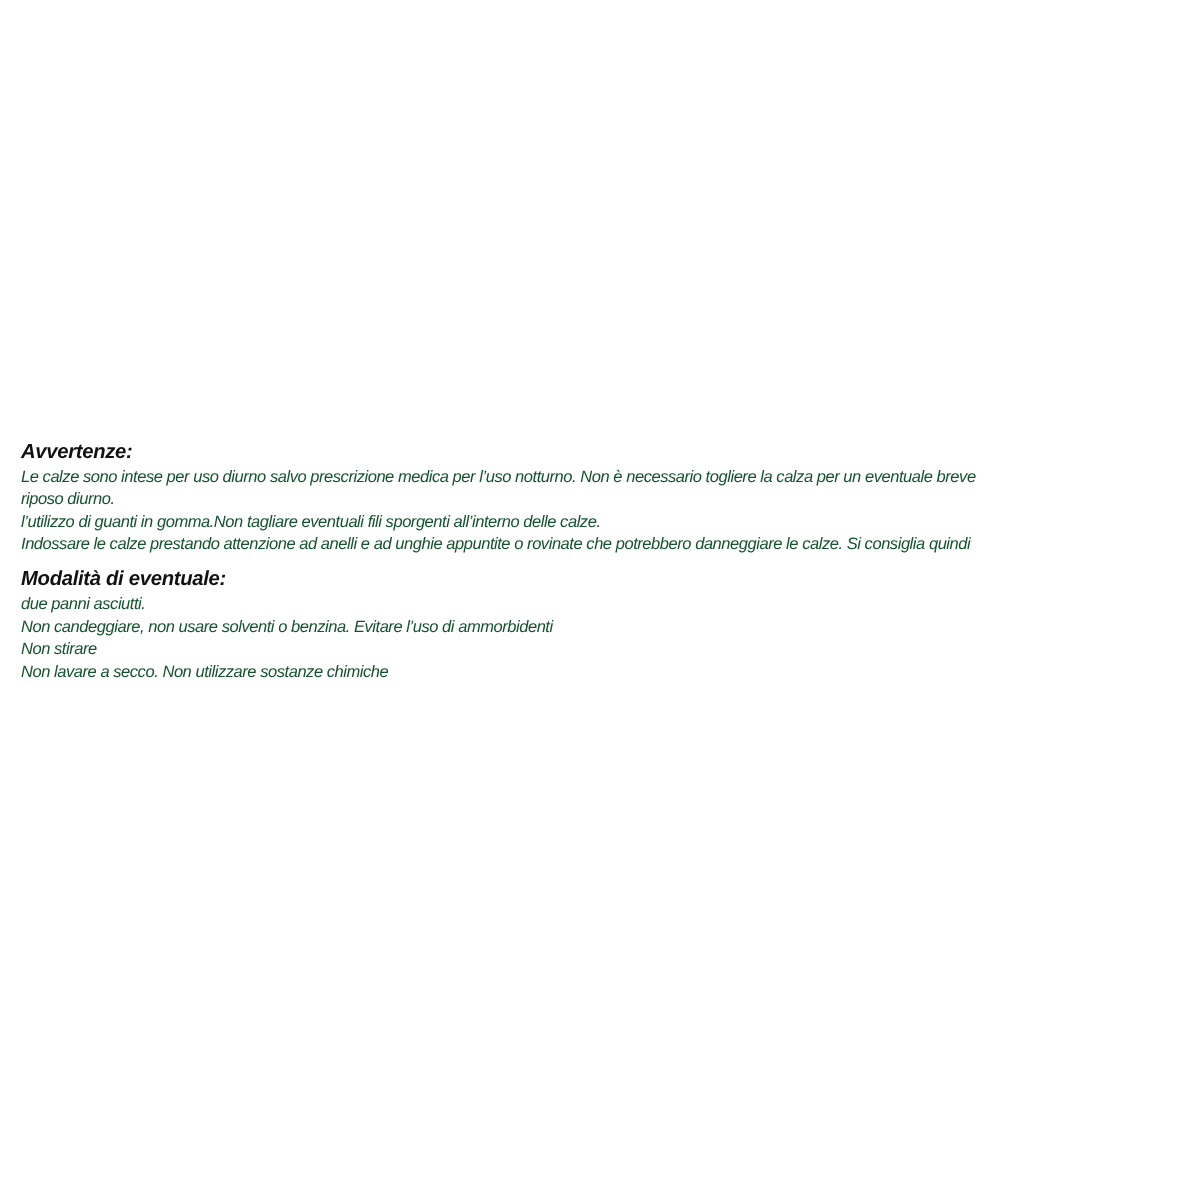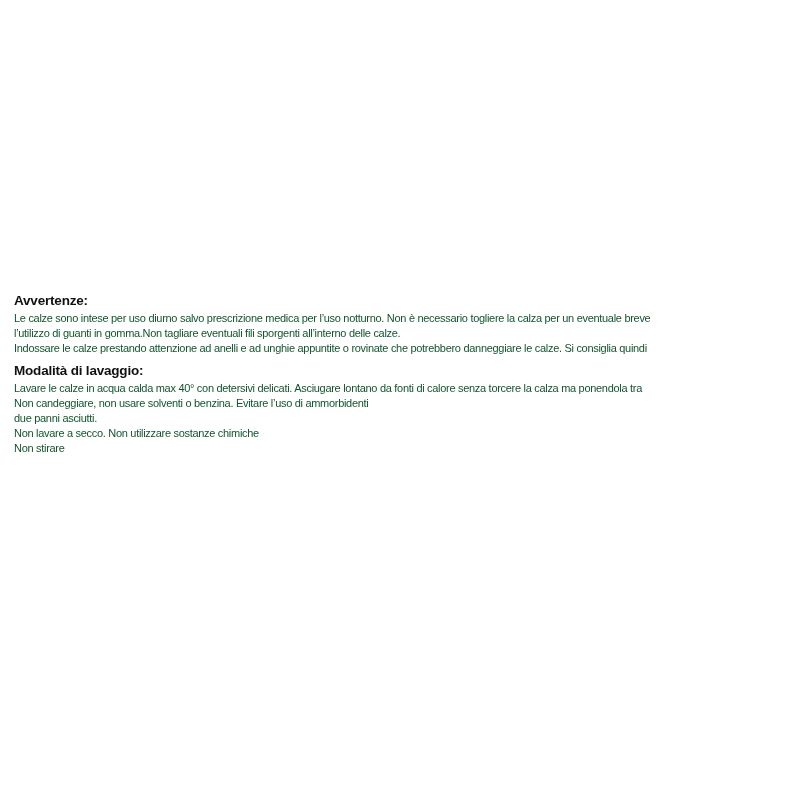--- a/index.html
+++ b/index.html
@@ -11,20 +11,21 @@
     width: 800px;
     height: 800px;
     overflow: hidden;
     font-family: "Liberation Sans", sans-serif;
     -webkit-font-smoothing: antialiased;
   }
   .doc {
     box-sizing: border-box;
     width: 716px;
     padding: 292px 0 0 14px;
+    font-style: italic;
   }
   .section-heading {
     margin: 6px 0 2px 0;
     font-size: 13.5px;
     line-height: 17px;
     font-weight: 700;
     color: #111111;
     letter-spacing: -0.2px;
   }
   .doc section:first-child .section-heading {
@@ -39,29 +40,29 @@
   }
 </style>
 </head>
 <body>
 
 <div class="doc">
 
   <section>
     <h3 class="section-heading">Avvertenze:</h3>
     <div class="body-line">Le calze sono intese per uso diurno salvo prescrizione medica per l’uso notturno. Non è necessario togliere la calza per un eventuale breve</div>
+    <div class="body-line">riposo diurno.</div>
   </section>
 
   <section>
     <div class="body-line">l’utilizzo di guanti in gomma.Non tagliare eventuali fili sporgenti all’interno delle calze.</div>
     <div class="body-line">Indossare le calze prestando attenzione ad anelli e ad unghie appuntite o rovinate che potrebbero danneggiare le calze. Si consiglia quindi</div>
   </section>
 
   <section>
-    <h3 class="section-heading">Modalità di lavaggio:</h3>
-    <div class="body-line">Lavare le calze in acqua calda max 40° con detersivi delicati. Asciugare lontano da fonti di calore senza torcere la calza ma ponendola tra</div>
+    <h3 class="section-heading">Modalità di eventuale:</h3>
+    <div class="body-line">due panni asciutti.</div>
     <div class="body-line">Non candeggiare, non usare solventi o benzina. Evitare l’uso di ammorbidenti</div>
-    <div class="body-line">due panni asciutti.</div>
+    <div class="body-line">Non stirare</div>
     <div class="body-line">Non lavare a secco. Non utilizzare sostanze chimiche</div>
-    <div class="body-line">Non stirare</div>
   </section>
 
 </div>
 
 </body></html>

